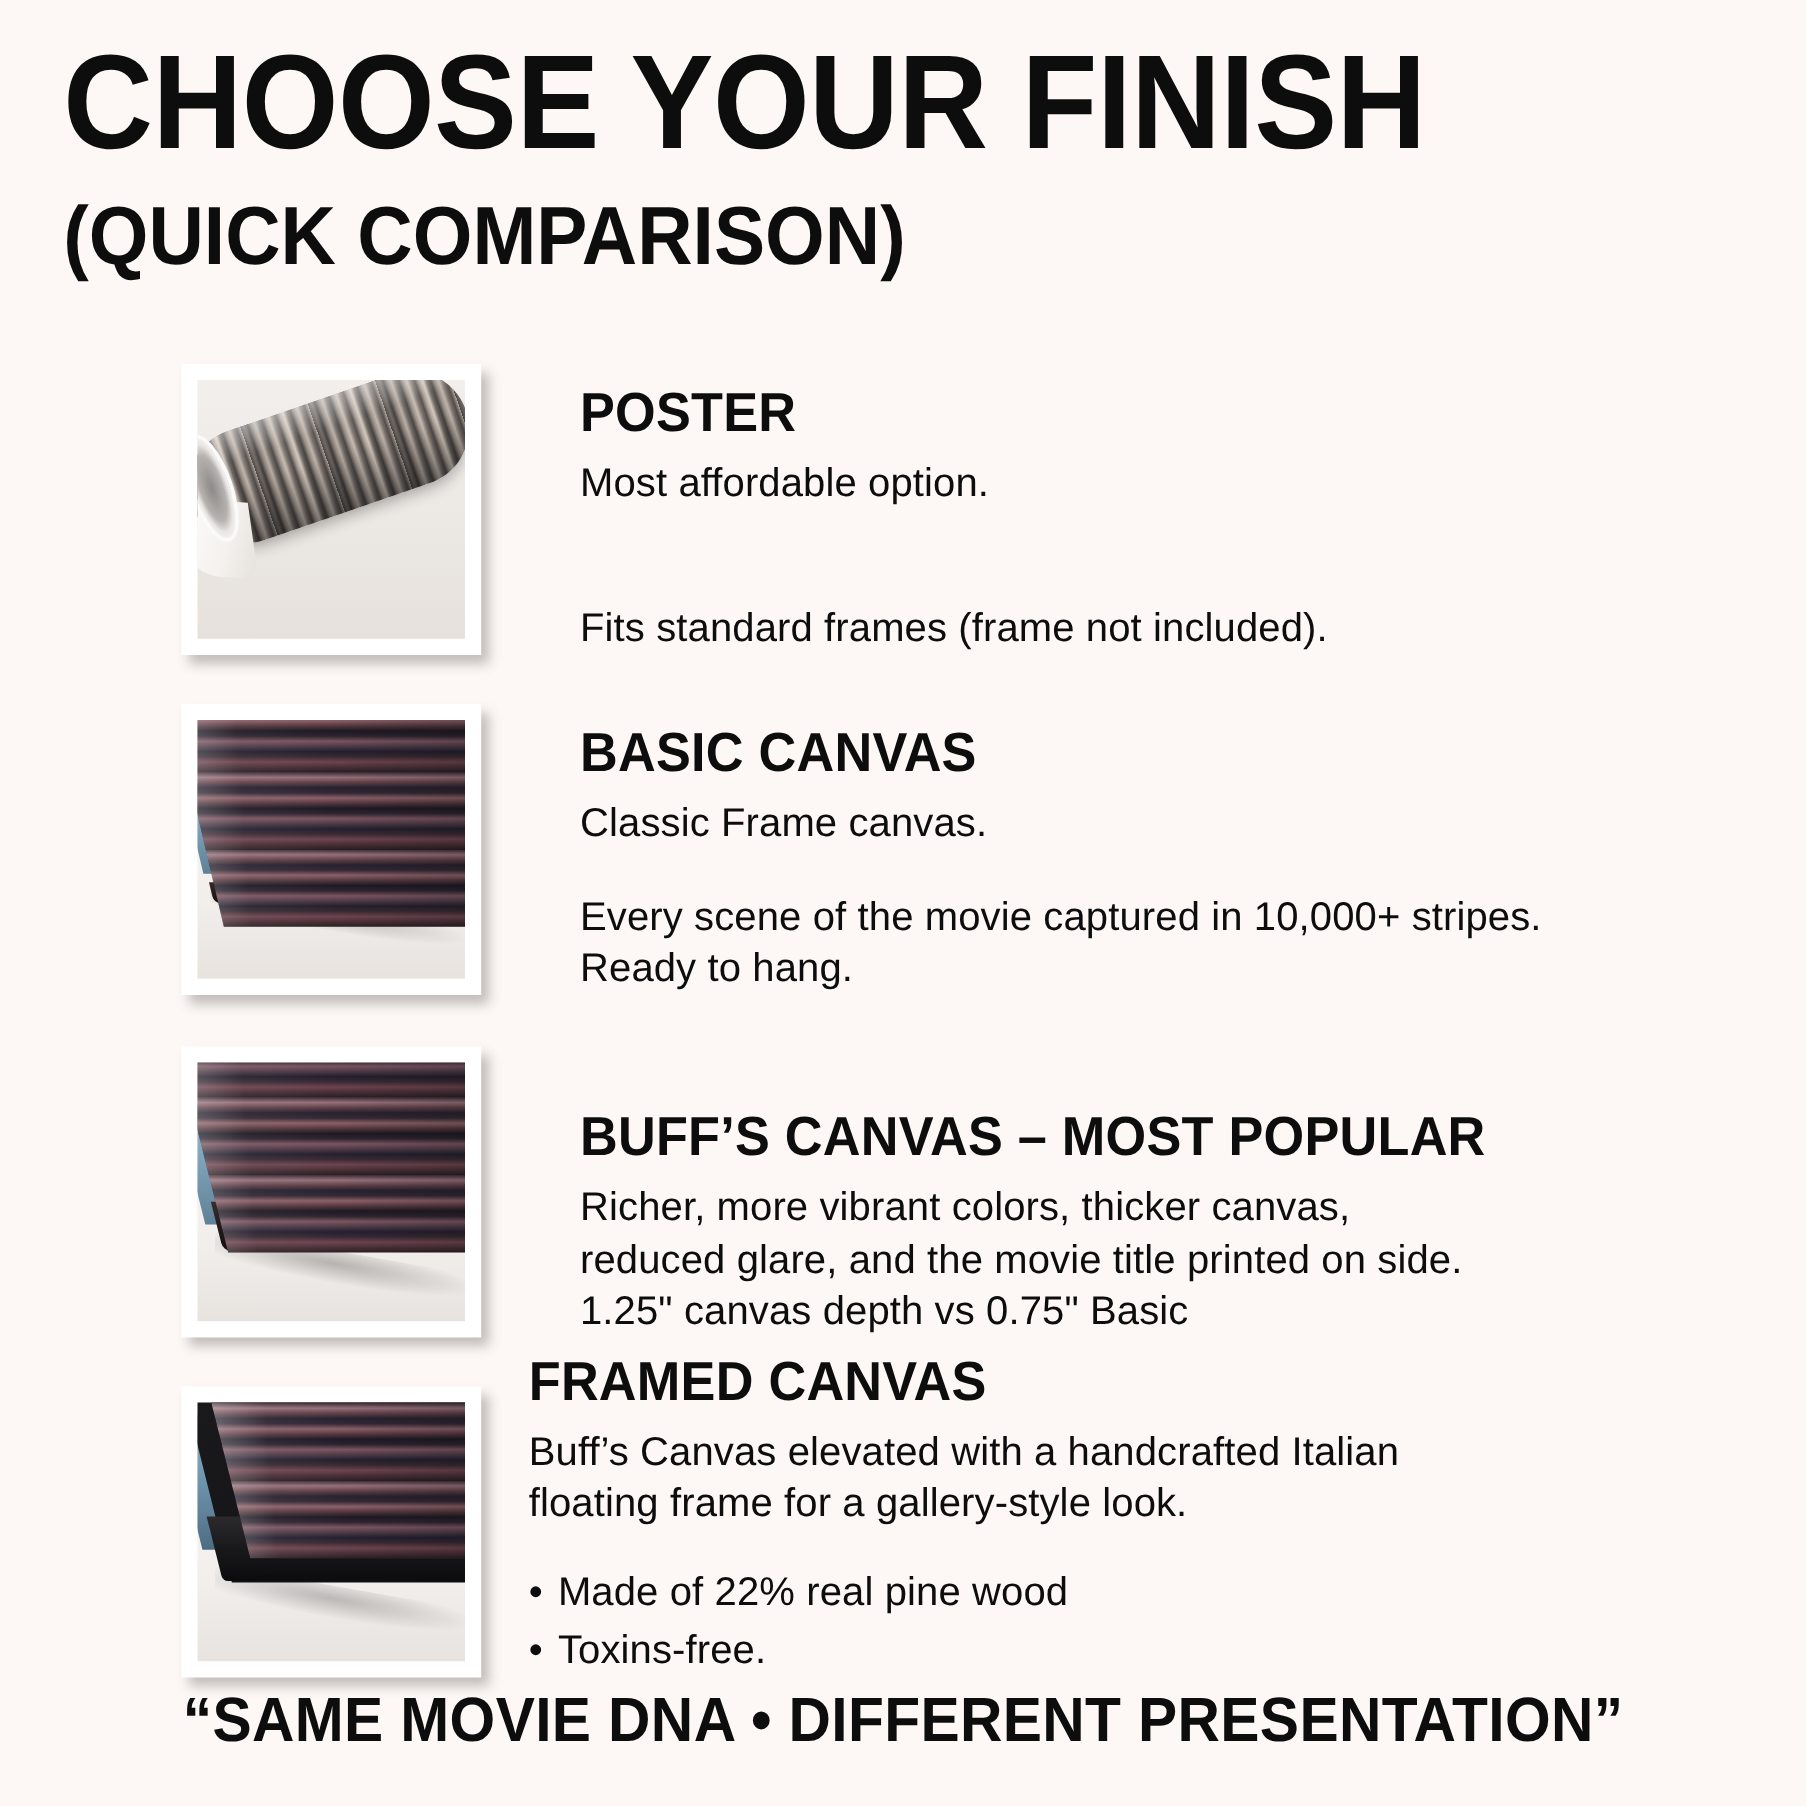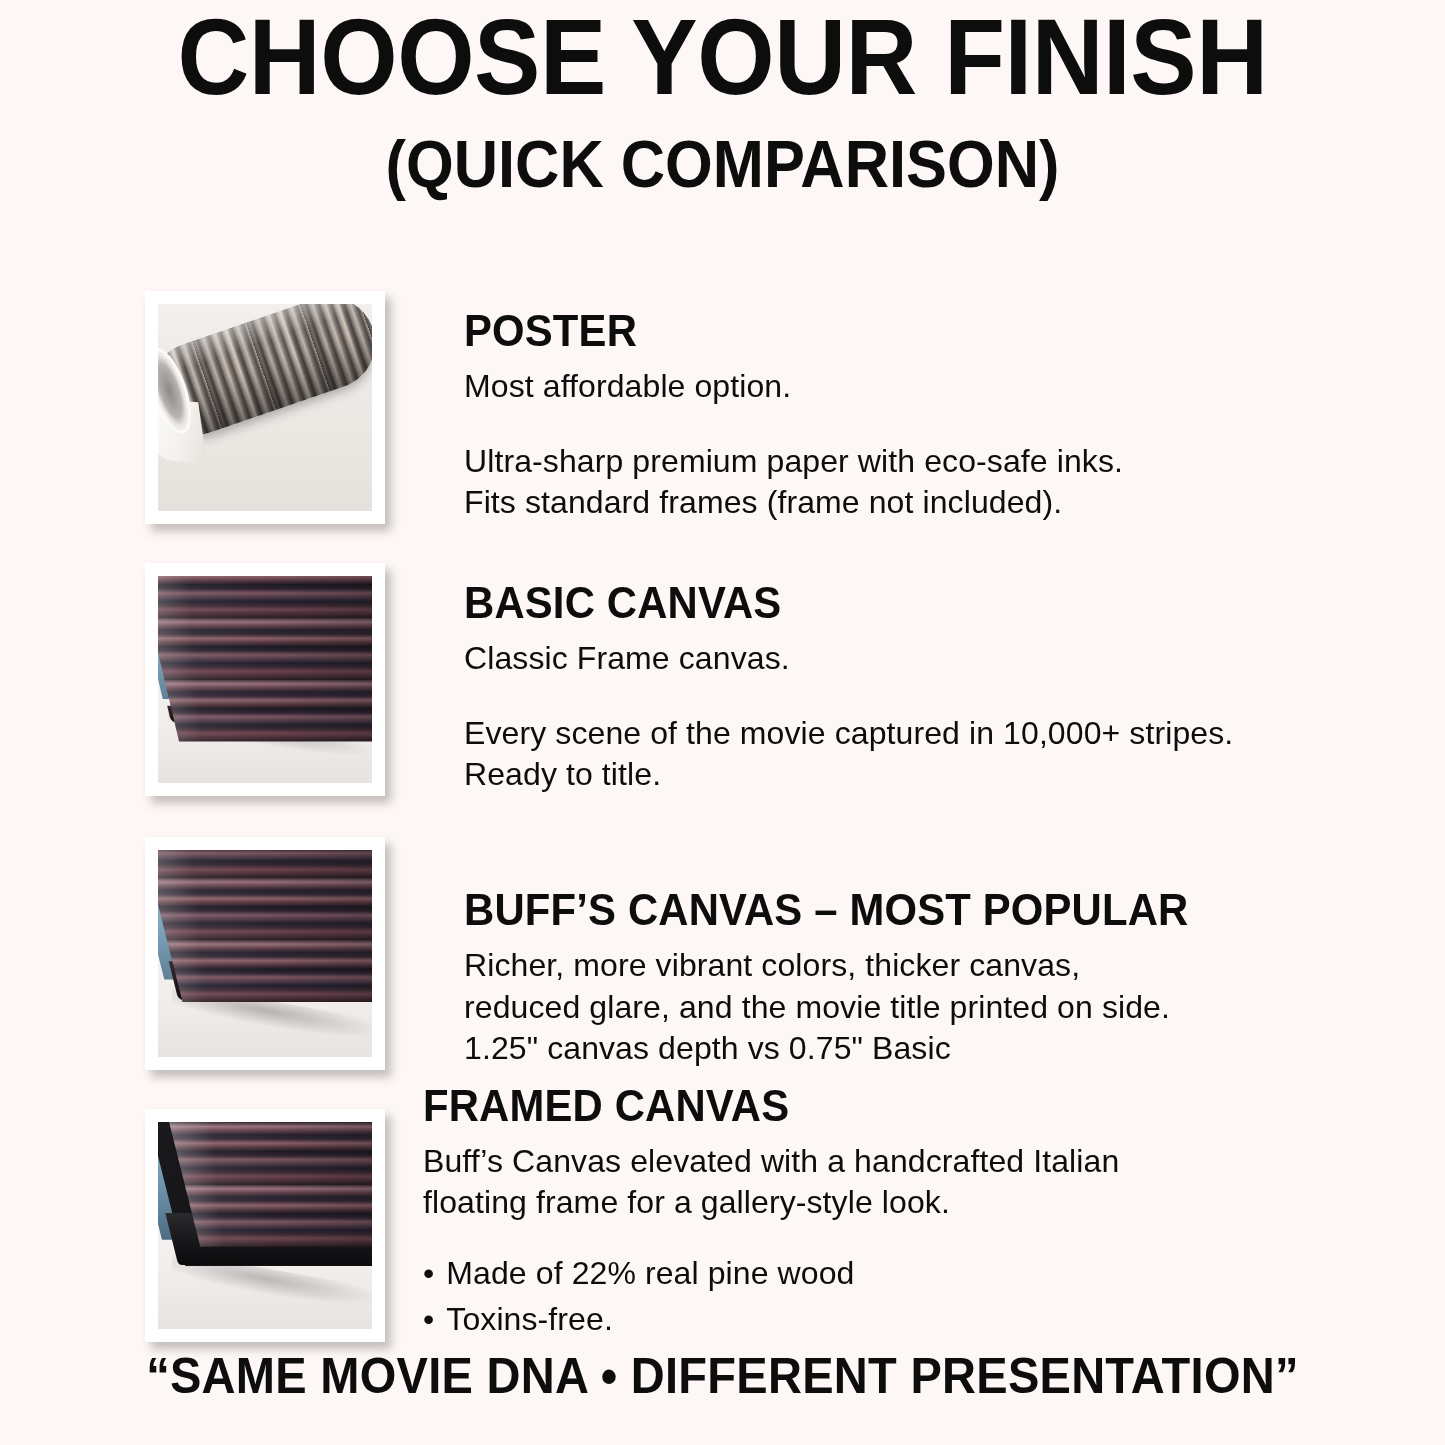--- a/index.html
+++ b/index.html
@@ -11,22 +11,21 @@
     height: 1445px;
     background: #fdf8f6;
     font-family: "Liberation Sans", sans-serif;
     color: #0d0d0d;
     overflow: hidden;
     position: relative;
   }
 
   
   .header {
-    padding-top: 4px;
-    text-align: center;
+    padding-top: 28px;
   }
   .main-title {
     font-size: 107px;
     font-weight: 700;
     letter-spacing: -0.5px;
     line-height: 1.0;
     margin: 0;
     transform: scaleX(0.93);
     white-space: nowrap;
   }
@@ -335,42 +334,42 @@
         <div class="art poster-bg"></div>
         <div class="roll-tail"></div>
         <div class="poster-roll"></div>
         <div class="roll-end"></div>
       </div>
     </div>
     <div class="text-col">
       <div class="item-title">POSTER</div>
       <p class="item-lead">Most affordable option.</p>
       <p class="item-body">
-        <span>Ultra-sharp premium paper with eco-safe inks.</span><br>
+        <br>
         <span>Fits standard frames (frame not included).</span>
       </p>
     </div>
   </div>
 
   <div class="row row-2">
     <div class="card">
       <div class="card-inner">
         <div class="art cv-bg"></div>
         <div class="c2-shadow"></div>
         <div class="cv-edge-left c2-edge-left"></div>
         <div class="cv-edge-front c2-edge-front"></div>
         <div class="cv-face c2-face"></div>
       </div>
     </div>
     <div class="text-col">
       <div class="item-title">BASIC CANVAS</div>
       <p class="item-lead">Classic Frame canvas.</p>
       <p class="item-body">
         <span>Every scene of the movie captured in 10,000+ stripes.</span><br>
-        <span>Ready to title.</span>
+        <span>Ready to hang.</span>
       </p>
     </div>
   </div>
 
   <div class="row row-3">
     <div class="card">
       <div class="card-inner">
         <div class="art cv-bg"></div>
         <div class="c3-shadow"></div>
         <div class="cv-edge-left c3-edge-left"></div>

